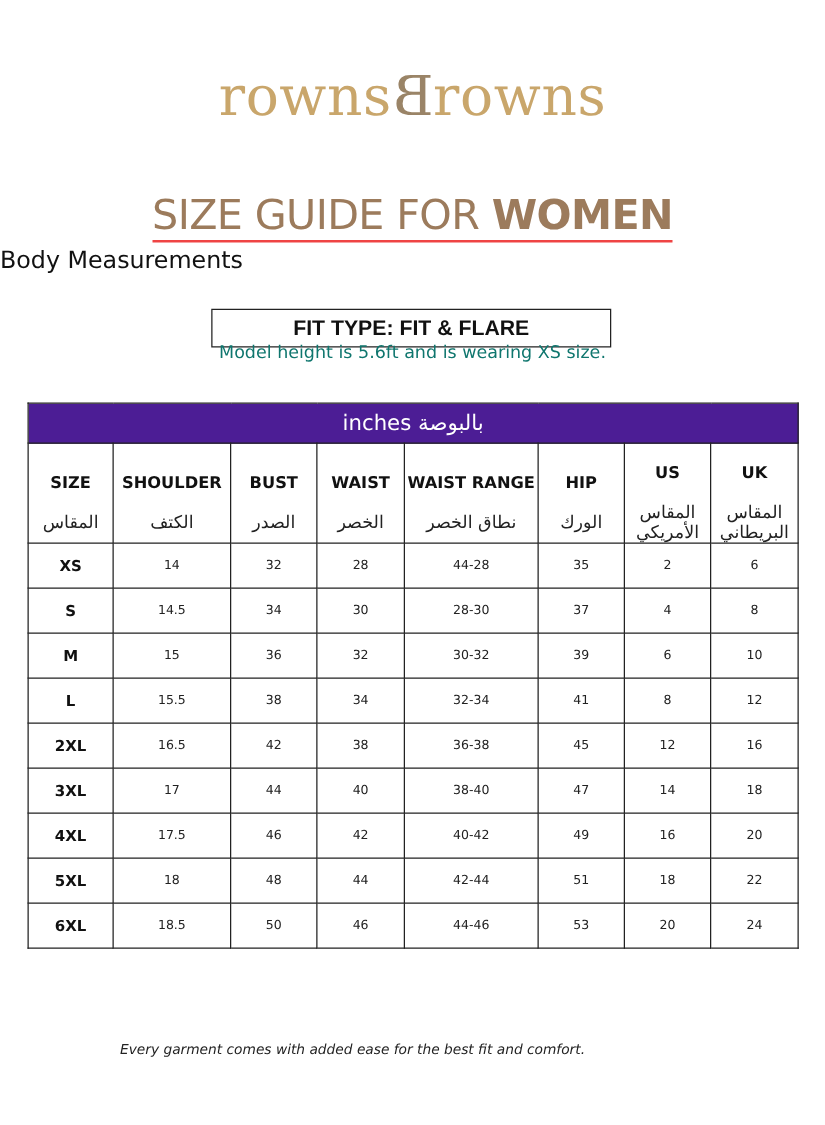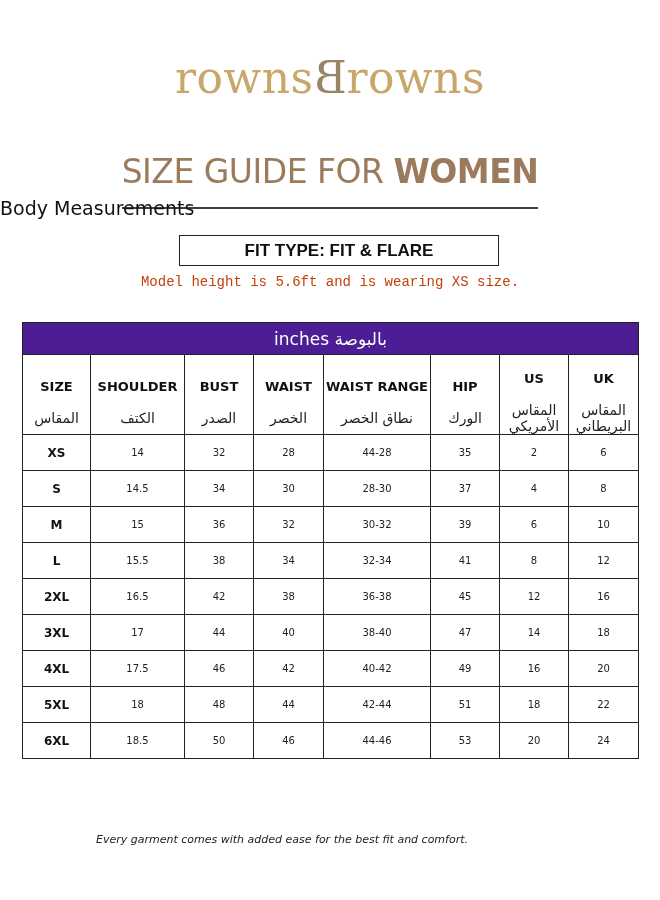--- a/index.html
+++ b/index.html
@@ -1,24 +1,24 @@
 <!DOCTYPE html>
 <html><head>
 <meta charset="utf-8">
 <style>
   html, body { margin:0; padding:0; background:#ffffff; }
   body { width:660px; height:900px; position:relative; overflow:hidden; font-family:"DejaVu Sans", sans-serif; color:#111; }
   .logo { position:absolute; top:52px; left:0; width:660px; text-align:center; font-family:"DejaVu Serif", serif; font-size:44px; color:#c9a66b; letter-spacing:0.5px; }
   .logo .b { color:#9a8467; display:inline-block; transform:scaleX(-1); }
   .title { position:absolute; top:152px; left:0; width:660px; text-align:center; font-size:33px; color:#9c7b5c; letter-spacing:-0.5px; }
-  .title span.t { border-bottom:2px solid #404040; padding-bottom:16px; }
+  .title span.t { border-bottom:2px solid #ef4444; padding-bottom:1px; }
   .title b { font-weight:bold; }
   .subtitle { position:absolute; top:197px; left:0; width:660px; text-align:left; font-size:19px; color:#111; }
-  .fitbox { position:absolute; top:235px; left:169px; width:320px; height:31px; border:1.5px solid #222; box-sizing:border-box; text-align:center; line-height:29px; font-family:"Liberation Sans", sans-serif; font-weight:bold; font-size:17px; color:#111;margin-left:10px; }
-  .model { position:absolute; top:274px; left:0; width:660px; text-align:center; font-size:14px; color:#c2410c;font-family:Liberation Mono, monospace; }
+  .fitbox { position:absolute; top:247px; left:169px; width:320px; height:31px; border:1.5px solid #222; box-sizing:border-box; text-align:center; line-height:29px; font-family:"Liberation Sans", sans-serif; font-weight:bold; font-size:17px; color:#111; }
+  .model { position:absolute; top:274px; left:0; width:660px; text-align:center; font-size:14px; color:#0f766e; }
   table.grid { position:absolute; top:322px; left:22px; width:616px; border-collapse:collapse; table-layout:fixed; }
   table.grid td, table.grid th { border:1.5px solid #222; text-align:center; padding:0; }
   .unitrow th { background:#4c1d95; color:#fff; height:31px; font-weight:normal; font-size:17px; }
   .hdrrow th { height:43px; vertical-align:middle; }
   .hdr-en { display:block; font-size:13px; font-weight:bold; color:#111;margin-top:16px; }
   .hdr-ar { display:block; font-size:14px; font-weight:normal; color:#222; margin-top:16px; }
   .datarow td { height:35px; font-size:10px; color:#222; }
   .datarow td.size { font-weight:bold; font-size:12px; color:#111; }
   .footnote { position:absolute; top:833px; left:0; width:564px; text-align:center; font-size:11px; font-style:italic; color:#222; }
 </style>

